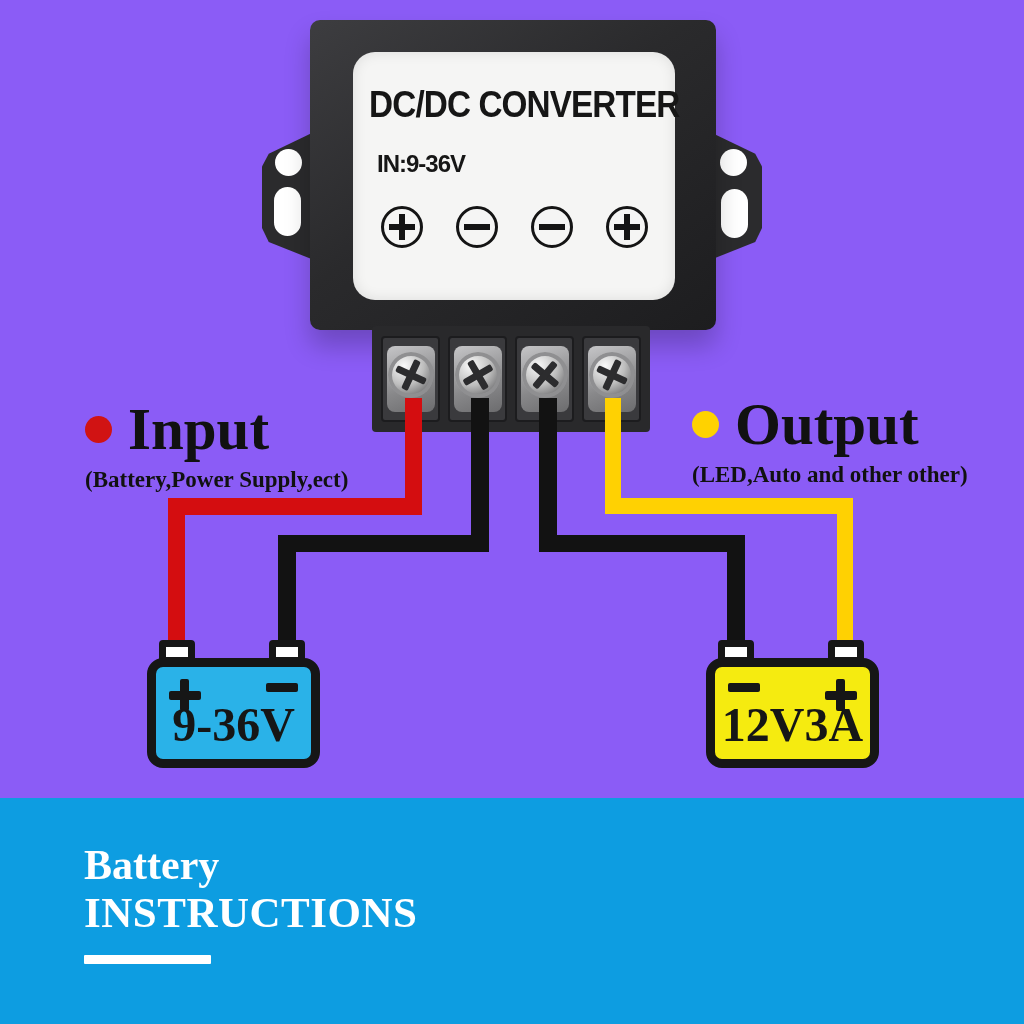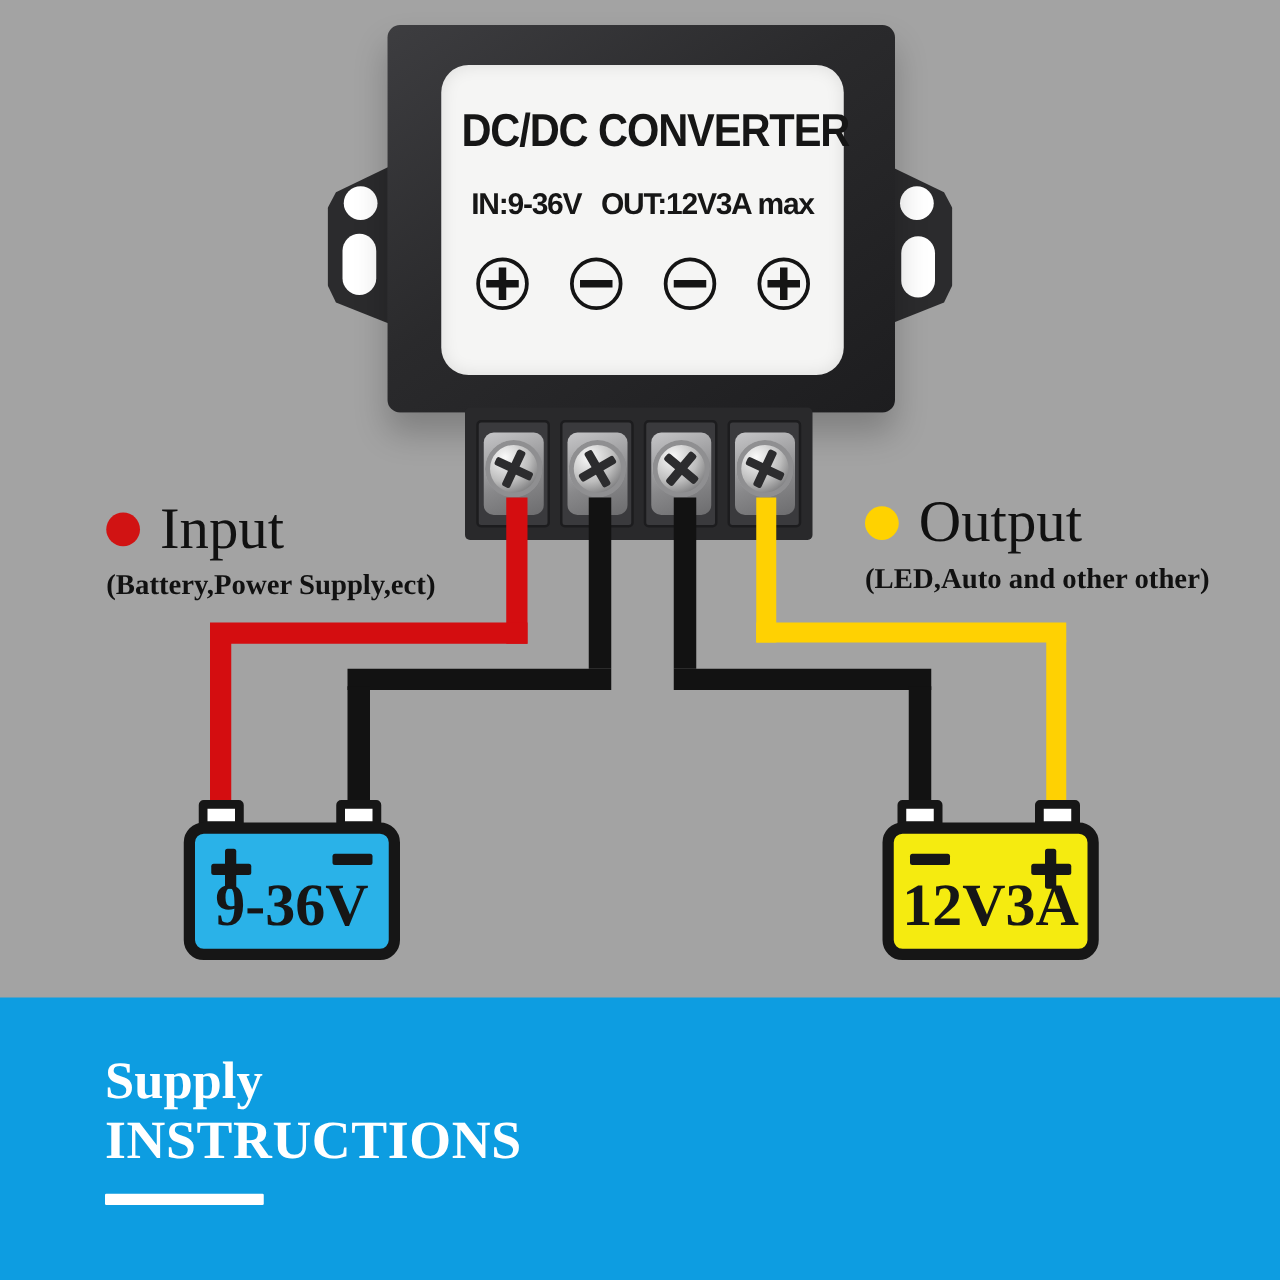--- a/index.html
+++ b/index.html
@@ -1,16 +1,16 @@
 <!DOCTYPE html>
 <html><head>
 <meta charset="utf-8">
 <style>
   html,body{margin:0;padding:0;background:#ffffff;}
-  .stage{position:relative;width:1024px;height:1024px;background:#a3a3a3;overflow:hidden;
+  .stage{position:relative;width:1024px;height:1024px;background:#8b5cf6;overflow:hidden;
          font-family:"Liberation Serif",serif;}
 
   
   .ear{position:absolute;width:52px;height:128px;background:#2b2b2d;}
   .ear-left{left:262px;top:132px;clip-path:polygon(100% 0,13% 17%,0 27%,0 75%,13% 86%,100% 100%);}
   .ear-right{left:710px;top:132px;clip-path:polygon(0 0,87% 17%,100% 27%,100% 75%,87% 86%,0 100%);}
   .ear-hole{position:absolute;background:#ffffff;}
   .hole-circle{width:27px;height:27px;border-radius:50%;}
   .hole-slot{width:27px;height:49px;border-radius:14px;}
 
@@ -43,21 +43,21 @@
   .tcross.a{transform:translate(-50%,-50%) rotate(25deg);}
   .tcross.b{transform:translate(-50%,-50%) rotate(115deg);}
 
   
   .wire{position:absolute;z-index:2;}
 
   
   .annot{position:absolute;z-index:3;color:#111;}
   .annot-head{display:flex;align-items:center;gap:16px;}
   .dot{width:27px;height:27px;border-radius:50%;}
-  .annot-title{font-size:47px;font-weight:normal;line-height:1;}
+  .annot-title{font-size:59px;font-weight:bold;line-height:1;}
   .annot-sub{font-size:23px;font-weight:bold;margin-top:8px;white-space:nowrap;}
 
   
   .battery{position:absolute;z-index:4;width:173px;height:110px;border:9px solid #161616;
     border-radius:16px;box-sizing:border-box;}
   .btab{position:absolute;z-index:4;width:36px;height:24px;background:#ffffff;
     border:7px solid #161616;border-radius:4px;box-sizing:border-box;}
   .bval{position:absolute;left:0;right:0;top:32px;text-align:center;font-size:48px;
     font-weight:bold;color:#161616;line-height:1.1;}
   .sign{position:absolute;}
@@ -86,21 +86,20 @@
 
   <div class="ear ear-right"></div>
   <div class="ear-hole hole-circle" style="left:720px;top:149px;"></div>
   <div class="ear-hole hole-slot" style="left:721px;top:189px;"></div>
 
   <div class="device-body">
     <div class="label-panel">
       <div class="label-title">DC/DC CONVERTER</div>
       <div class="label-specs">
         <span>IN:9-36V</span>
-        <span>OUT:12V3A max</span>
       </div>
       <div class="symbol-row">
         <div class="sym-circle">
             <div class="sym-bar"></div>
             <div class="sym-bar vert"></div>
           </div>
         <div class="sym-circle">
             <div class="sym-bar"></div>
           </div>
         <div class="sym-circle">
@@ -194,21 +193,21 @@
       </div>
     <div class="sign" style="right:13px;top:12px;">
         <div class="h"></div>
         <div class="v"></div>
       </div>
     <div class="bval">12V3A</div>
   </div>
 
   <div class="banner" style="background:#0d9de1;">
     <div class="banner-heading">
-      <div class="banner-line1">Supply</div>
+      <div class="banner-line1">Battery</div>
       <div class="banner-line2">INSTRUCTIONS</div>
       <div class="banner-underline"></div>
     </div>
     <div class="notice">
     </div>
   </div>
 
 </div>
 
 </body></html>

